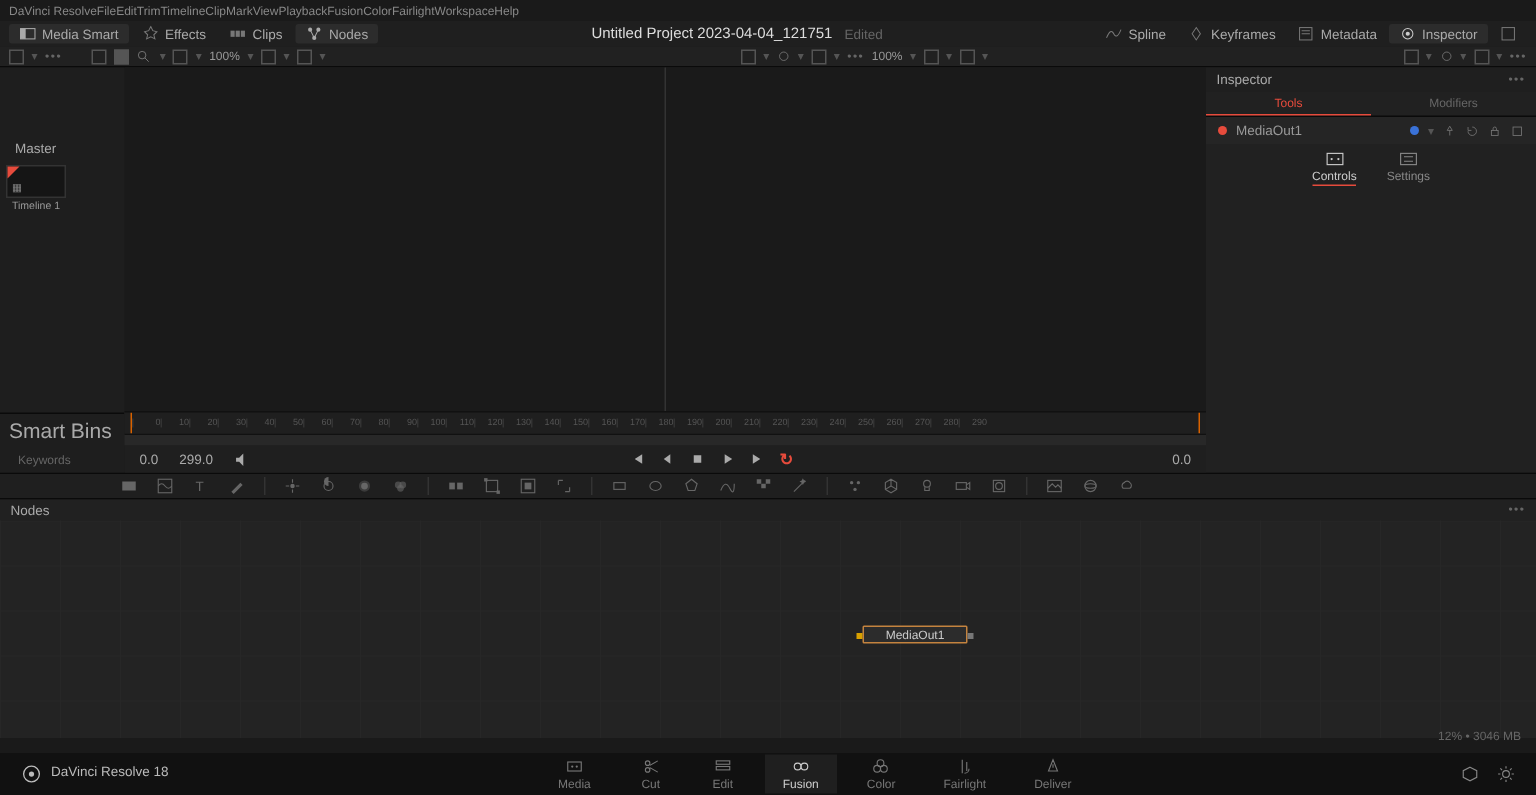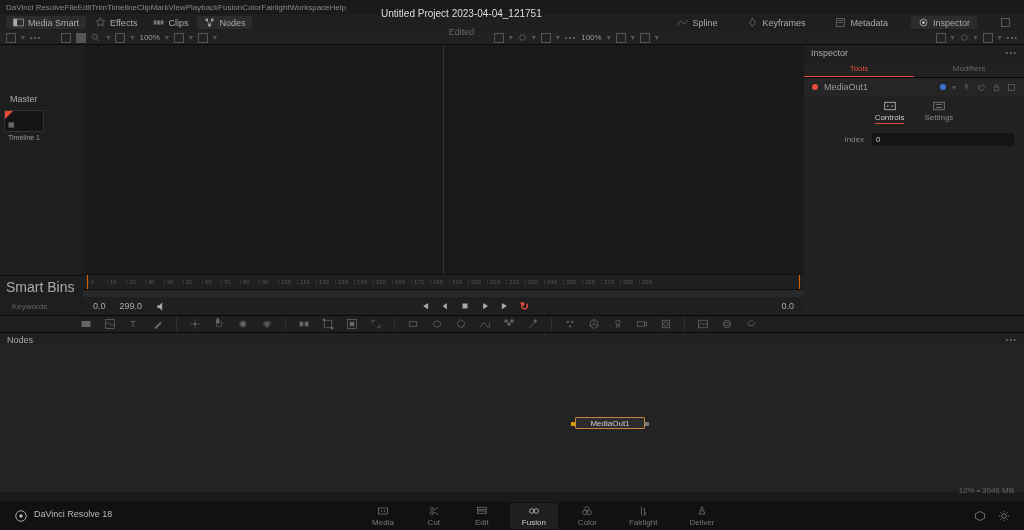--- a/index.html
+++ b/index.html
@@ -4,39 +4,39 @@
 <style>
 * { margin: 0; padding: 0; box-sizing: border-box; font-family: -apple-system, BlinkMacSystemFont, "Segoe UI", sans-serif; user-select: none; }
 html, body { width: 1024px; height: 530px; background: #1a1a1a; color: #999; overflow: hidden; }
 .menubar { height: 14px; background: #1a1a1a; display: flex; align-items: center; padding: 0 6px; font-size: 8px; color: #888; }
 .menubar span { cursor: pointer; }
 .titlebar { height: 17px; background: #1f1f1f; display: flex; align-items: center; justify-content: space-between; padding: 0 6px; font-size: 9px; }
 .titlebar-left { display: flex; gap: 2px; align-items: center; }
 .tb-btn { display:flex; align-items:center; gap:4px; padding:1px 7px; color:#aaa; font-size:9px; border-radius:2px; }
 .tb-btn.active { background:#2c2c2c; }
 .tb-btn svg { width:11px; height:11px; }
-.titlebar-center { color:#ddd; font-size:10px; display:flex; gap:8px; align-items:center;flex-direction:column; }
+.titlebar-center { color:#ddd; font-size:10px; display:flex; gap:8px; align-items:center; }
 .titlebar-center .edited { color:#666; font-size:9px; }
-.titlebar-right { display:flex; gap:16px; align-items:center; }
+.titlebar-right { display:flex; gap:1px; align-items:center; }
 .toolbar2 { height: 14px; background:#212121; border-bottom:1px solid #0a0a0a; display:flex; align-items:center; padding:0 6px; font-size:8px; color:#888; gap:6px; justify-content:space-between; }
 .toolbar2-left, .toolbar2-mid, .toolbar2-right { display:flex; align-items:center; gap:5px; }
 .toolbar2 .box { width:10px; height:10px; border:1px solid #555; }
 .toolbar2 .zoom { color:#999; }
 .workspace { display:flex; height: 270px; }
 .media-panel { width: 83px; background:#1e1e1e; display:flex; flex-direction:column; }
 .mp-header { font-size:9px; padding:3px 10px; color:#aaa;margin-top:46px; }
 .mp-content { flex:1; position:relative; }
 .thumb { position:absolute; top:3px; left:4px; width:40px; }
 .thumb-img { width:40px; height:22px; background:#151515; border:1px solid #333; position:relative; }
 .thumb-tri { position:absolute; top:0; left:0; width:0; height:0; border-top:8px solid #e64b3c; border-right:8px solid transparent; }
 .thumb-icon { position:absolute; bottom:2px; left:3px; font-size:7px; color:#888; }
 .thumb-label { font-size:7px; color:#999; text-align:center; margin-top:2px; }
 .smartbins { font-size:14px; padding:3px 6px; color:#aaa; border-top:1px solid #0a0a0a; }
 .keywords { font-size:8px; padding:4px 12px; color:#666; }
-.viewers { flex:1; background:#1e1e1e; display:flex; flex-direction:column; }
+.viewers { flex:1; background:#1e1e1e; display:flex; flex-direction:column;text-align:right; }
 .viewer-area { flex:1; display:flex; }
 .viewer-left, .viewer-right { flex:1; background:#1a1a1a; }
 .viewer-left { border-right:1px solid #333; }
 .ruler { height:15px; background:#1f1f1f; border-top:1px solid #111; display:flex; align-items:center; font-size:6px; color:#555; position:relative; overflow:hidden; }
 .ruler-inner { display:flex; position:absolute; left:5px; }
 .ruler-tick { width:19px; border-left:1px solid #333; padding-left:2px; }
 .ruler-mark-l { position:absolute; left:4px; top:0; bottom:0; width:1px; background:#d86200; }
 .ruler-mark-r { position:absolute; right:4px; top:0; bottom:0; width:1px; background:#d86200; }
 .scrubber { height:8px; background:#282828; border-top:1px solid #111; }
 .transport { height:18px; background:#1f1f1f; display:flex; align-items:center; justify-content:space-between; padding:0 10px; font-size:9px; color:#aaa; }
@@ -361,24 +361,20 @@
       </div>
       <div class="insp-subtab">
         <svg viewBox="0 0 16 12">
             <rect x="1" y="1" width="14" height="10" stroke="#888" fill="none"></rect>
             <line x1="4" y1="4" x2="12" y2="4" stroke="#888"></line>
             <line x1="4" y1="8" x2="12" y2="8" stroke="#888"></line>
           </svg>
         <span class="label">Settings</span>
       </div>
     </div>
-    <div class="insp-field">
-      <label>Index</label>
-      <input value="0" style="">
-    </div>
   </div>
 </div>
 
 <div class="tool-row">
   <svg viewBox="0 0 16 16">
       <rect x="2" y="4" width="12" height="8" fill="#666"></rect>
     </svg>
   <svg viewBox="0 0 16 16">
       <rect x="2" y="2" width="12" height="12" fill="none" stroke="#666"></rect>
       <path d="M2 8 Q5 4 8 8 T14 8" stroke="#666" fill="none"></path>

